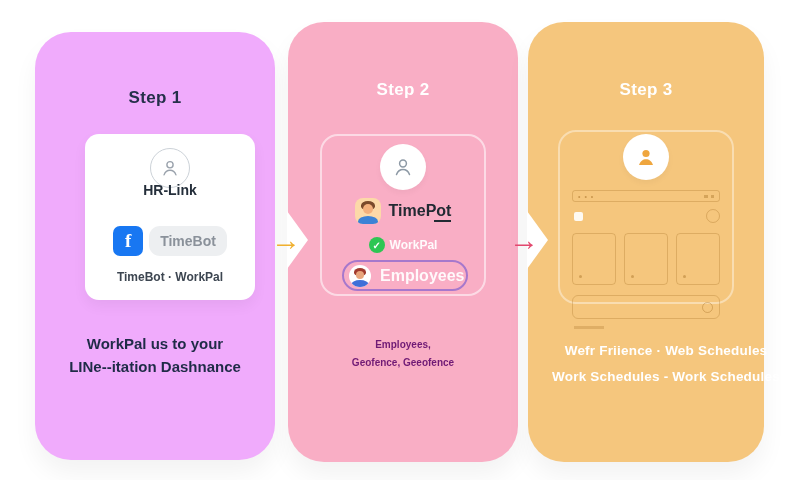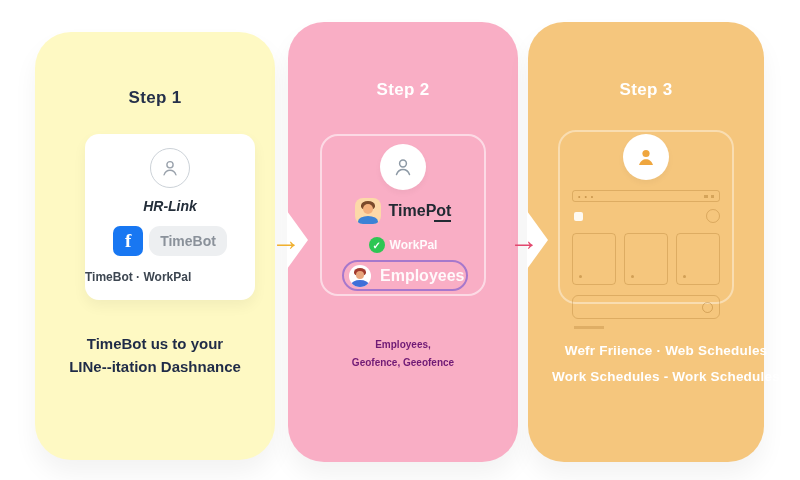--- a/index.html
+++ b/index.html
@@ -1,49 +1,49 @@
 <!DOCTYPE html>
 <html><head>
 <meta charset="utf-8">
 <style>
   * { margin:0; padding:0; box-sizing:border-box; }
   html,body { width:800px; height:480px; background:#ffffff; font-family:"Liberation Sans", sans-serif; }
   .stage { position:relative; width:800px; height:480px; background:#ffffff; overflow:hidden; }
 
   
   .panel { position:absolute; border-radius:36px; box-shadow:0 14px 24px rgba(0,0,0,0.05); }
-  .panel-1 { left:35px;  top:32px; width:240px; height:428px; background:#fef9c3; }
+  .panel-1 { left:35px;  top:32px; width:240px; height:428px; background:#f0abfc; }
   .panel-2 { left:288px; top:22px; width:230px; height:440px; background:#f9aec5; }
   .panel-3 { left:528px; top:22px; width:236px; height:440px; background:#f5c67d; }
 
   .step-title { position:absolute; top:56px; left:0; width:100%; text-align:center;
                 font-size:17px; font-weight:bold; letter-spacing:0.3px; }
   .panel-1 .step-title { color:#25304a; }
   .panel-2 .step-title, .panel-3 .step-title { color:#ffffff; top:48px;margin-top:10px; }
 
   .desc { position:absolute; left:0; width:100%; text-align:center; font-weight:bold; }
   .panel-1 .desc { top:300px; font-size:15px; color:#1f2b47; line-height:1.55; }
   .panel-2 .desc { top:314px; font-size:10px; color:#701a75; line-height:1.75; }
   .panel-3 .desc { top:316px; font-size:13.5px; color:#ffffff; line-height:1.9; letter-spacing:0.2px;margin-left:20px; }
 
   
   .white-card { position:absolute; left:50px; top:102px; width:170px; height:166px;
                 background:#ffffff; border-radius:14px; box-shadow:0 6px 14px rgba(0,0,0,0.05); }
   .avatar-ring { position:absolute; left:65px; top:14px; width:40px; height:40px; border-radius:50%;
                  border:1.5px solid #ccd2d8; display:flex; align-items:center; justify-content:center; }
-  .app-name { position:absolute; top:64px; width:100%; text-align:center;
-              font-size:14px; font-weight:bold; color:#242e3a;font-style:italic; }
+  .app-name { position:absolute; top:48px; width:100%; text-align:center;
+              font-size:14px; font-weight:bold; color:#242e3a; }
   .fb-row { position:absolute; top:92px; left:0; width:100%; display:flex;
             justify-content:center; align-items:center; gap:6px; }
   .fb-badge { width:30px; height:30px; border-radius:7px; background:#1877f2; color:#ffffff;
               font-size:19px; font-weight:bold; display:flex; align-items:center; justify-content:center;
               font-family:"Liberation Serif", serif; }
   .timebot-btn { border:none; background:#edeff1; color:#8a919a; font-family:"Liberation Sans",sans-serif;
                  font-size:14px; font-weight:bold; padding:7px 11px; border-radius:11px; cursor:pointer; }
-  .card-caption { position:absolute; top:136px; width:100%; 
+  .card-caption { position:absolute; top:136px; width:100%; text-align:center;
                   font-size:12px; font-weight:600; color:#3d4651; }
 
   
   .outline-card { position:absolute; border-radius:18px; }
   .card-2 { left:32px; top:112px; width:166px; height:162px; border:2px solid rgba(255,255,255,0.55); }
   .white-circle { position:absolute; left:50%; transform:translateX(-50%); width:46px; height:46px;
                   border-radius:50%; background:#ffffff; display:flex; align-items:center; justify-content:center;
                   box-shadow:0 3px 6px rgba(0,0,0,0.04); }
   .card-2 .white-circle { top:8px; }
   .timepot-row { position:absolute; top:62px; left:0; width:100%; display:flex;
@@ -122,21 +122,21 @@
       <div class="fb-row">
         <div class="fb-badge">
           <span>f</span>
         </div>
         <button class="timebot-btn">TimeBot</button>
       </div>
       <div class="card-caption">TimeBot · WorkPal</div>
     </div>
 
     <p class="desc">
-      <span>TimeBot us to your</span><br>
+      <span>WorkPal us to your</span><br>
       <span>LINe--itation Dashnance</span>
     </p>
   </section>
 
   <section class="panel panel-2">
     <h2 class="step-title">Step 2</h2>
 
     <div class="outline-card card-2">
       <div class="white-circle">
         <svg class="person-svg" viewBox="0 0 24 24" width="24" height="24">

